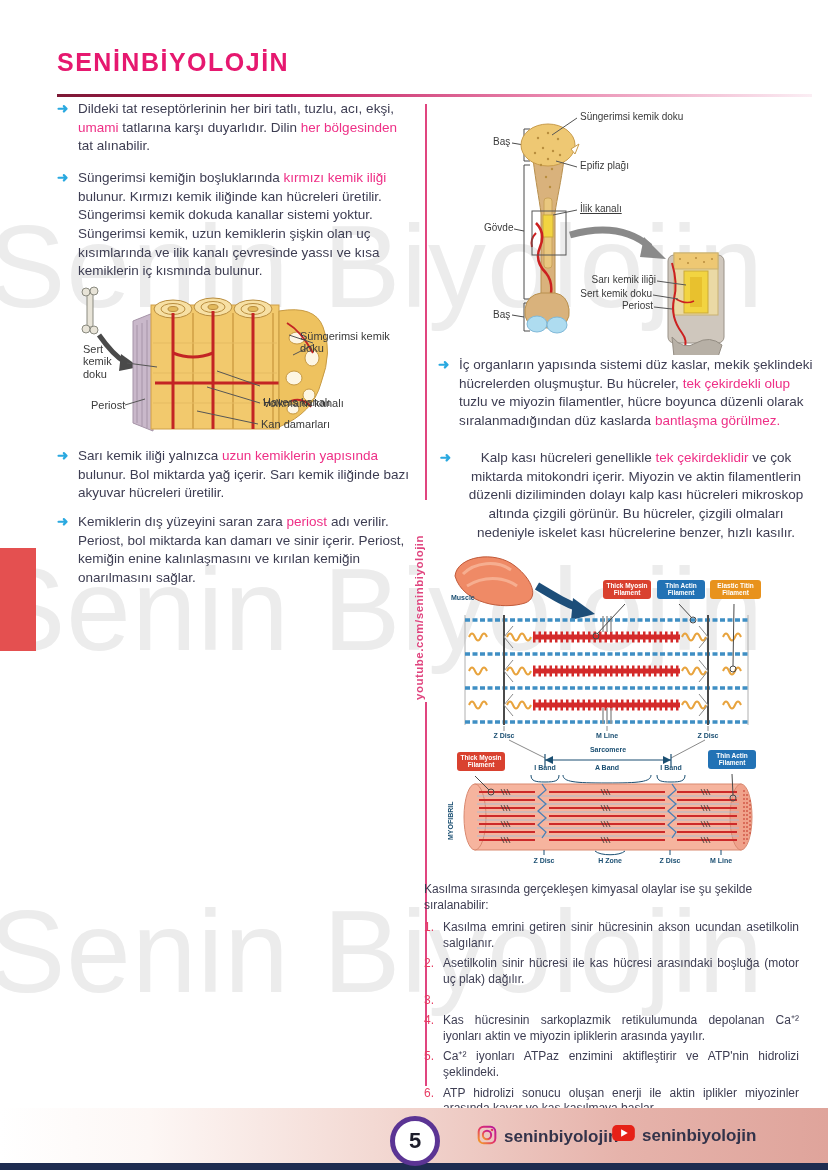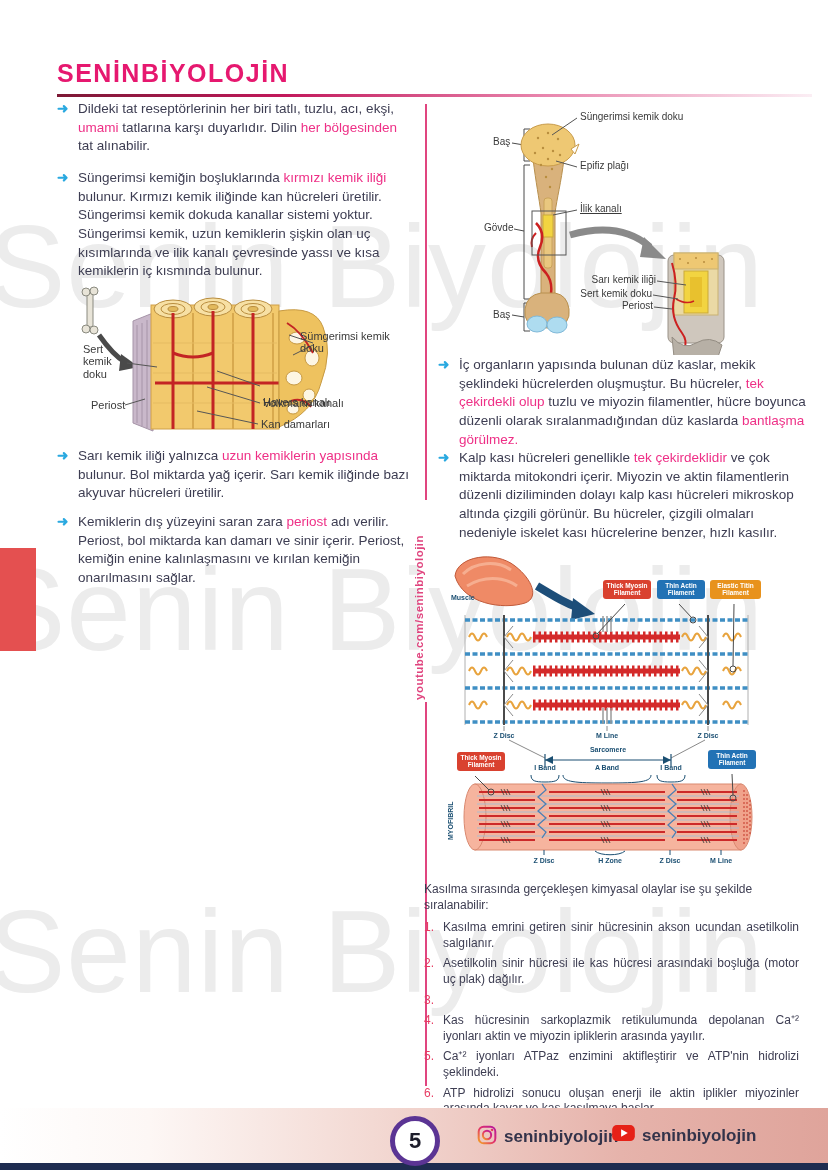--- a/index.html
+++ b/index.html
@@ -1,21 +1,21 @@
 <!DOCTYPE html>
 <html><head>
 <meta charset="utf-8">
 <style>
   html,body{margin:0;padding:0;background:#fff;}
   .page{position:relative;width:828px;height:1170px;background:#fff;overflow:hidden;
         font-family:"Liberation Sans",sans-serif;color:#3d3d52;}
   .wm{position:absolute;left:-12px;font-size:116px;font-weight:400;letter-spacing:1px;
       color:#ececec;white-space:nowrap;z-index:0;}
   .layer{position:absolute;inset:0;z-index:1;}
-  .logo{position:absolute;left:57px;top:59px;font-size:25px;font-weight:800;
+  .logo{position:absolute;left:57px;top:48px;font-size:25px;font-weight:800;
         letter-spacing:1.5px;color:#e6186f;}
   .rule{position:absolute;left:57px;top:94px;width:755px;height:3px;
         background:linear-gradient(90deg,#7c1835 0%,#c2185b 30%,#e987ae 65%,#fbeef4 100%);}
   .vseg{position:absolute;left:425px;width:2px;background:#e0457f;}
   .vtext{position:absolute;left:413px;top:505px;height:195px;writing-mode:vertical-rl;
          transform:rotate(180deg);font-size:11.5px;font-weight:bold;color:#e0457f;
          letter-spacing:.5px;}
   .redtab{position:absolute;left:0;top:548px;width:36px;height:103px;background:#e45050;}
   .bullet{position:absolute;display:flex;gap:6px;font-size:13.5px;line-height:1.38;}
   .arr{flex:0 0 15px;color:#2aa9e0;font-weight:bold;}
@@ -230,24 +230,24 @@
       <div class="dlabel small" style="left:140px;top:100px;text-decoration:underline;">İlik kanalı</div>
       <div class="dlabel small" style="left:44px;top:119px;">Gövde</div>
       <div class="dlabel small" style="left:53px;top:206px;">Baş</div>
       <div class="dlabel small" style="left:140px;top:171px;width:76px;text-align:right;">Sarı kemik iliği</div>
       <div class="dlabel small" style="left:128px;top:185px;width:84px;text-align:right;">Sert kemik doku</div>
       <div class="dlabel small" style="left:166px;top:197px;width:47px;text-align:right;">Periost</div>
     </div>
 
     <div class="bullet" style="left:438px;top:356px;width:375px;">
       <span class="arr"></span>
-      <span class="bt"><span>İç organların yapısında bulunan düz kaslar, mekik şeklindeki hücrelerden oluşmuştur. Bu hücreler, </span><span class="hl">tek çekirdekli olup</span><span> tuzlu ve miyozin filamentler, hücre boyunca düzenli olarak sıralanmadığından düz kaslarda </span><span class="hl">bantlaşma görülmez.</span></span>
-    </div>
-
-    <div class="bullet" style="left:438px;top:449px;width:375px;">
+      <span class="bt"><span>İç organların yapısında sistemi düz kaslar, mekik şeklindeki hücrelerden oluşmuştur. Bu hücreler, </span><span class="hl">tek çekirdekli olup</span><span> tuzlu ve miyozin filamentler, hücre boyunca düzenli olarak sıralanmadığından düz kaslarda </span><span class="hl">bantlaşma görülmez.</span></span>
+    </div>
+
+    <div class="bullet" style="left:438px;top:449px;width:375px;text-align:center;">
       <span class="arr"></span>
       <span class="bt"><span>Kalp kası hücreleri genellikle </span><span class="hl">tek çekirdeklidir</span><span> ve çok miktarda mitokondri içerir. Miyozin ve aktin filamentlerin düzenli diziliminden dolayı kalp kası hücreleri mikroskop altında çizgili görünür. Bu hücreler, çizgili olmaları nedeniyle iskelet kası hücrelerine benzer, hızlı kasılır.</span></span>
     </div>
 
     <div class="diagram" style="left:445px;top:548px;width:372px;height:332px;">
       <svg width="372" height="332" viewBox="0 0 372 332">
         <path d="M10,28 C12,8 50,2 70,18 C88,32 94,50 80,55 C58,62 18,56 10,28 Z" fill="#ef8a66" stroke="#c05a3a"></path>
         <path d="M18,26 C30,14 52,12 66,22" fill="none" stroke="#f6ae90" stroke-width="3"></path>
         <path d="M22,38 C38,28 58,28 72,38" fill="none" stroke="#f6ae90" stroke-width="3"></path>
         <path d="M92,38 C112,50 122,56 134,60" fill="none" stroke="#1d4e79" stroke-width="8"></path>

